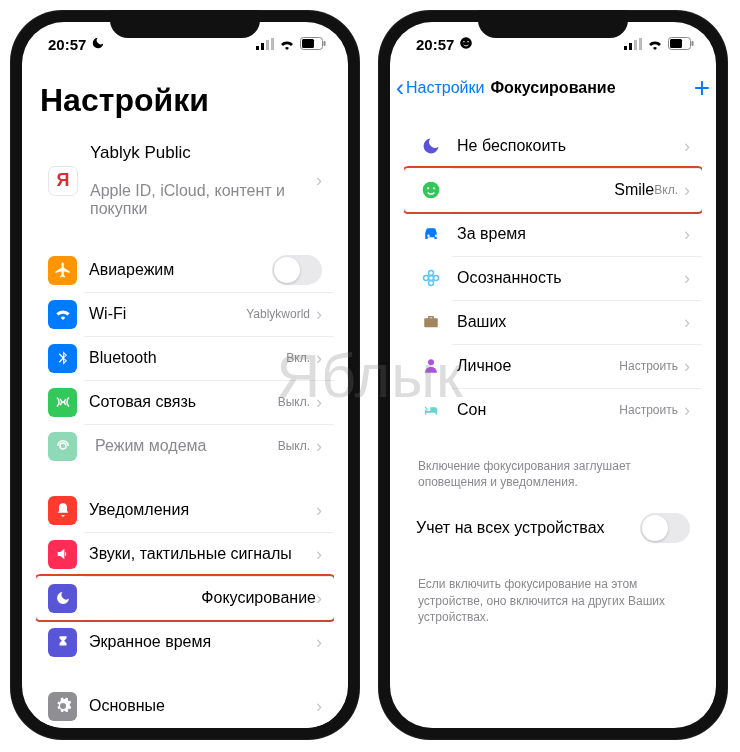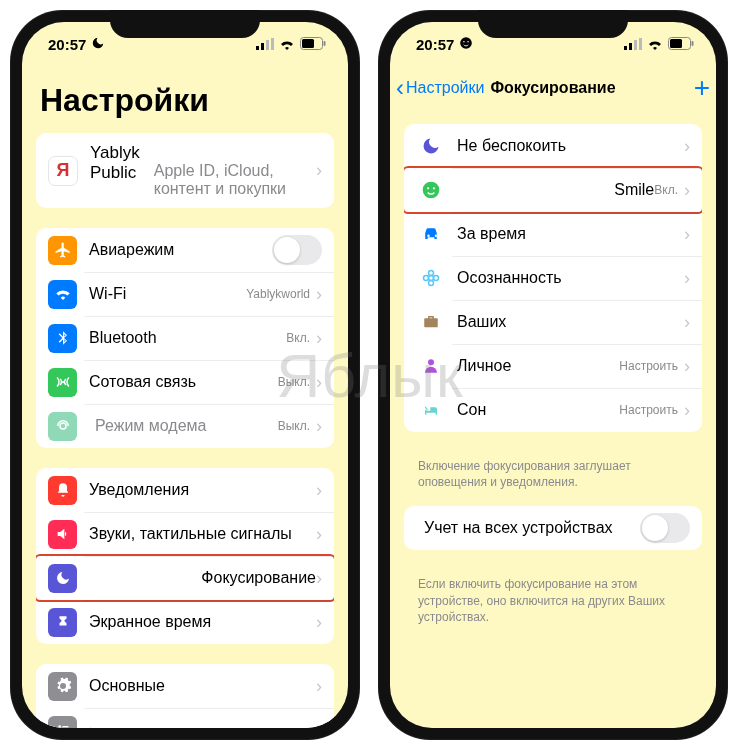--- a/index.html
+++ b/index.html
@@ -30,21 +30,21 @@
     height: 730px;
     background: #111;
     border-radius: 52px;
     padding: 12px;
     position: relative;
     box-shadow: inset 0 0 2px rgba(255,255,255,.2);
   }
   .screen {
     width: 100%;
     height: 100%;
-    background: #fef9c3;
+    background: #ffffff;
     border-radius: 42px;
     overflow: hidden;
     position: relative;
   }
   .notch {
     position: absolute;
     top: 0;
     left: 50%;
     transform: translateX(-50%);
     width: 150px;
@@ -113,21 +113,21 @@
     flex-shrink:0;
   }
   .row .glyph-icon {
     width:29px;
     margin-right:12px;
     display:flex; align-items:center; justify-content:center;
     flex-shrink:0;
     font-size:18px;
   }
   .row .label { flex:1; font-size:16px; color:#000; }
-  .row .label.sub { display:flex; flex-direction:row; }
+  .row .label.sub { display:flex; flex-direction:column; }
   .row .label.sub .sub-text { font-size:16px; color:#8a8a8e; margin-top:19px;}
   .row .value { font-size:12px; color:#8a8a8e; margin-right:6px; }
   .row .chev { color:#c7c7cc; font-size:18px; }
   .toggle {
     width:50px; height:30px; border-radius:15px; background:#e9e9eb; position:relative;
   }
   .toggle::after {
     content:""; position:absolute; top:2px; left:2px;
     width:26px; height:26px; border-radius:50%; background:#fff;
     box-shadow:0 1px 3px rgba(0,0,0,0.2);
@@ -453,21 +453,21 @@
           <span class="label">Сон</span>
           <span class="value">Настроить</span>
           <span class="chev">›</span>
         </div>
       </div>
 
       <div class="footer-text">Включение фокусирования заглушает оповещения и уведомления.</div>
 
       <div class="group">
         <div class="row">
-          <span class="label" style="margin-left:8px;">Учет на всех устройствах</span>
+          <span class="label" style="margin-left:0;">Учет на всех устройствах</span>
           <div class="toggle"></div>
         </div>
       </div>
 
       <div class="footer-text">Если включить фокусирование на этом устройстве, оно включится на других Ваших устройствах.</div>
     </div>
   </div>
 </div>
 
 </body></html>

